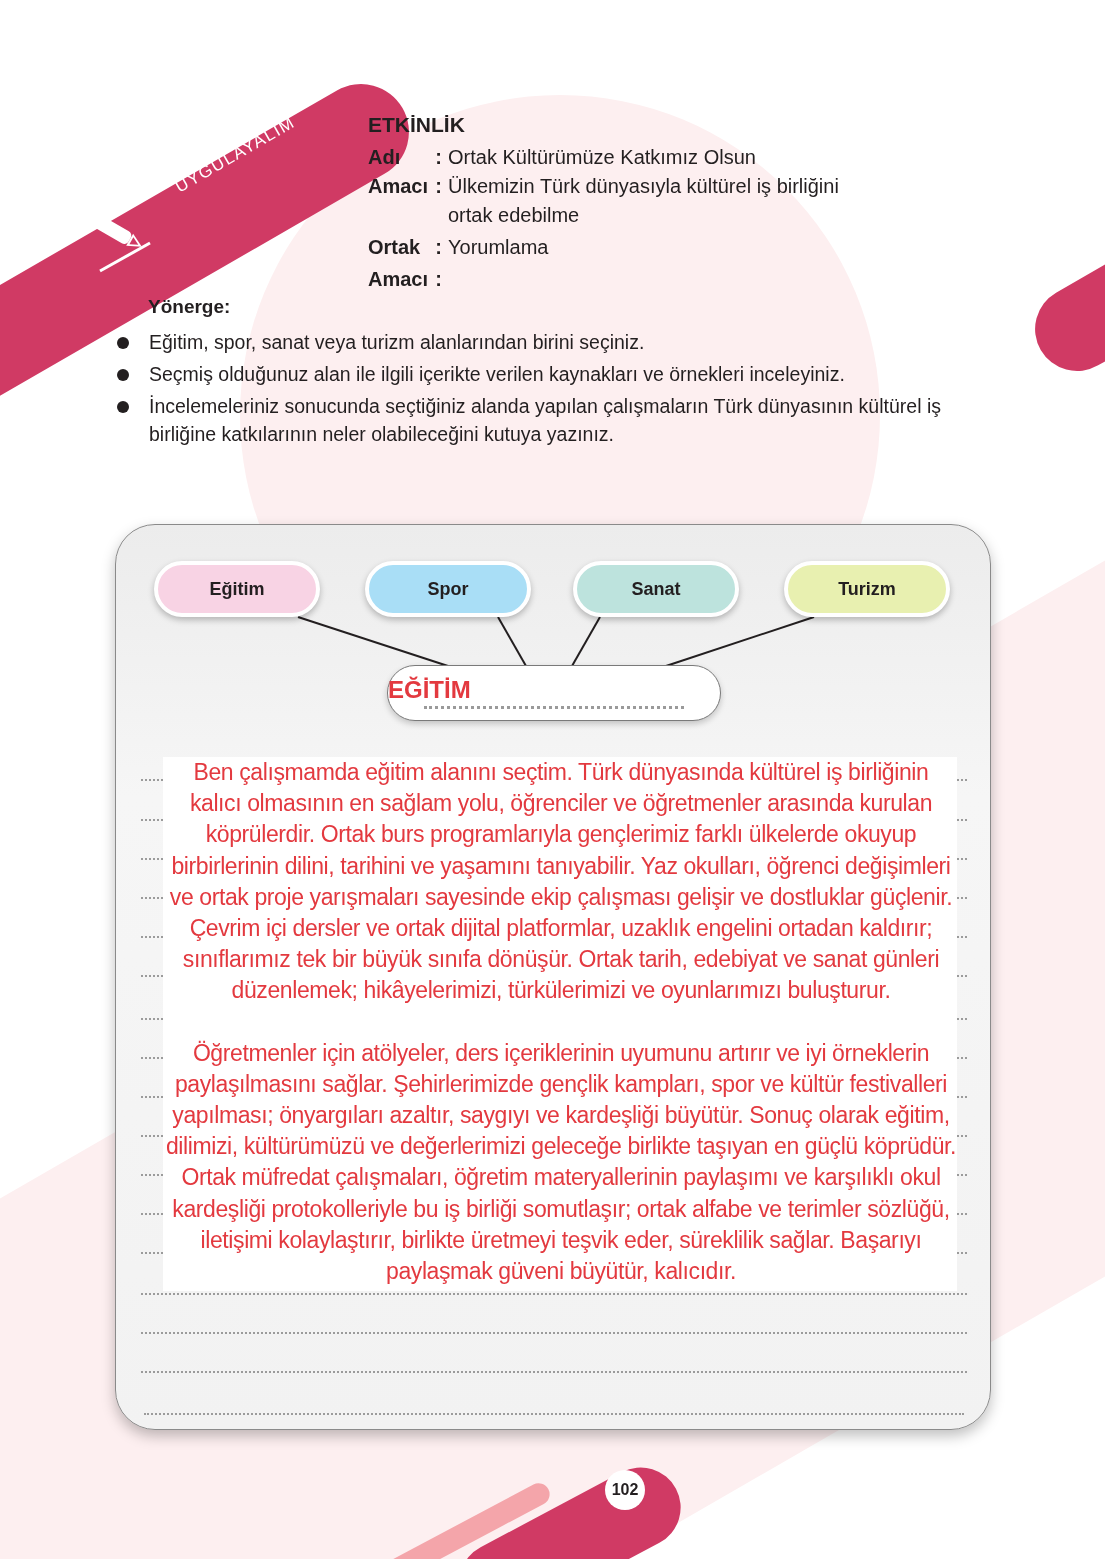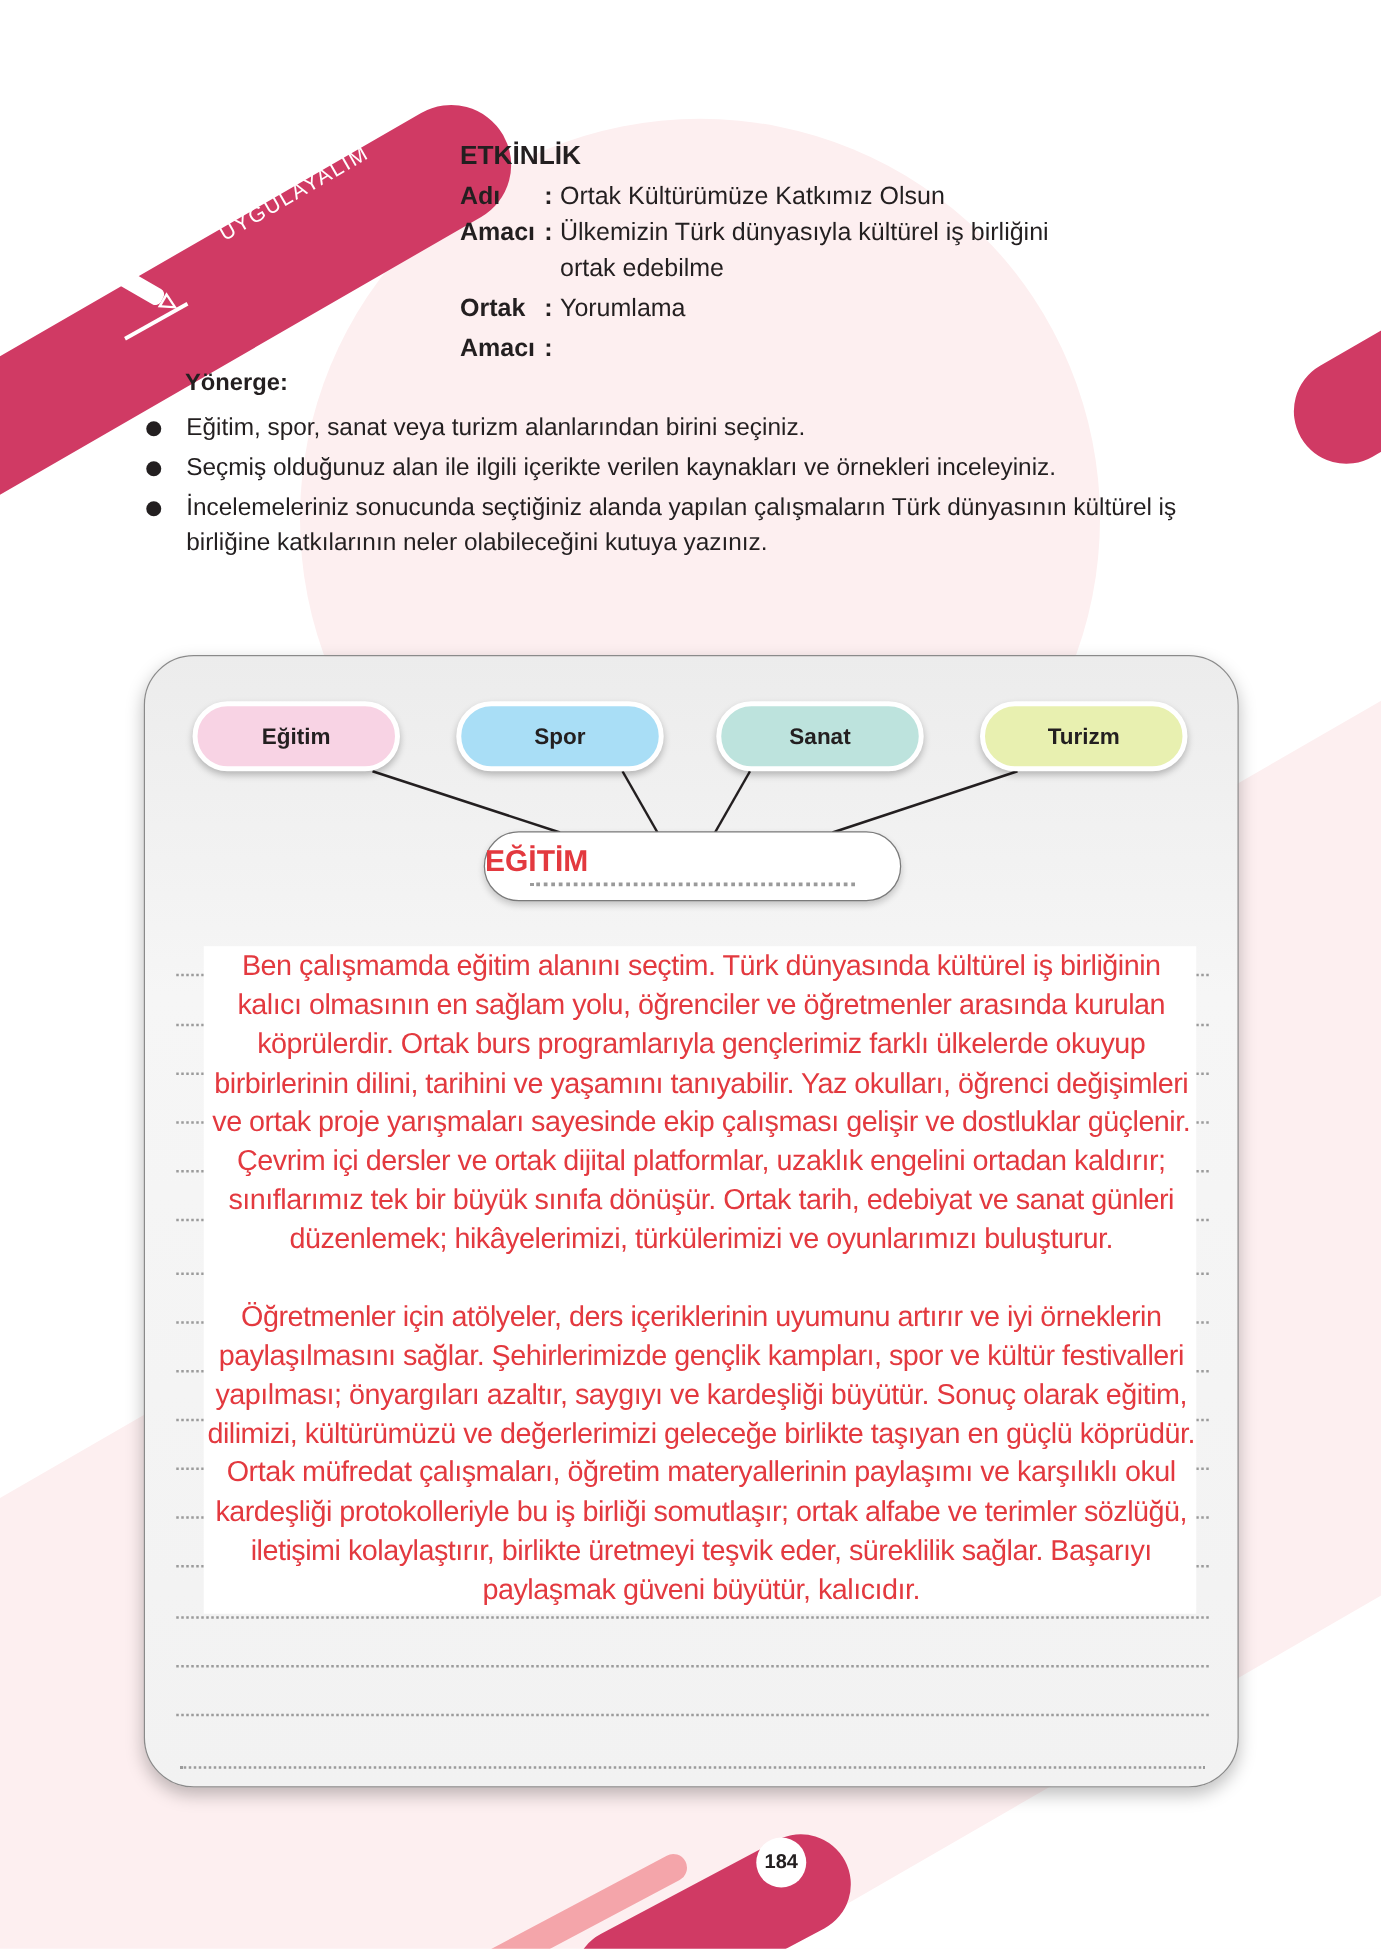--- a/index.html
+++ b/index.html
@@ -140,13 +140,13 @@
   <div class="answer">
     <p>Ben çalışmamda eğitim alanını seçtim. Türk dünyasında kültürel iş birliğinin kalıcı olmasının en sağlam yolu, öğrenciler ve öğretmenler arasında kurulan köprülerdir. Ortak burs programlarıyla gençlerimiz farklı ülkelerde okuyup birbirlerinin dilini, tarihini ve yaşamını tanıyabilir. Yaz okulları, öğrenci değişimleri ve ortak proje yarışmaları sayesinde ekip çalışması gelişir ve dostluklar güçlenir. Çevrim içi dersler ve ortak dijital platformlar, uzaklık engelini ortadan kaldırır; sınıflarımız tek bir büyük sınıfa dönüşür. Ortak tarih, edebiyat ve sanat günleri düzenlemek; hikâyelerimizi, türkülerimizi ve oyunlarımızı buluşturur.</p>
     <p>Öğretmenler için atölyeler, ders içeriklerinin uyumunu artırır ve iyi örneklerin paylaşılmasını sağlar. Şehirlerimizde gençlik kampları, spor ve kültür festivalleri yapılması; önyargıları azaltır, saygıyı ve kardeşliği büyütür. Sonuç olarak eğitim, dilimizi, kültürümüzü ve değerlerimizi geleceğe birlikte taşıyan en güçlü köprüdür. Ortak müfredat çalışmaları, öğretim materyallerinin paylaşımı ve karşılıklı okul kardeşliği protokolleriyle bu iş birliği somutlaşır; ortak alfabe ve terimler sözlüğü, iletişimi kolaylaştırır, birlikte üretmeyi teşvik eder, süreklilik sağlar. Başarıyı paylaşmak güveni büyütür, kalıcıdır.</p>
   </div>
 
   <div class="bottom-dots"></div>
 </div>
 
 <div class="footer-light"></div>
 <div class="footer-band"></div>
-<div class="page-num">184</div>
+<div class="page-num">102</div>
 
 </body></html>

